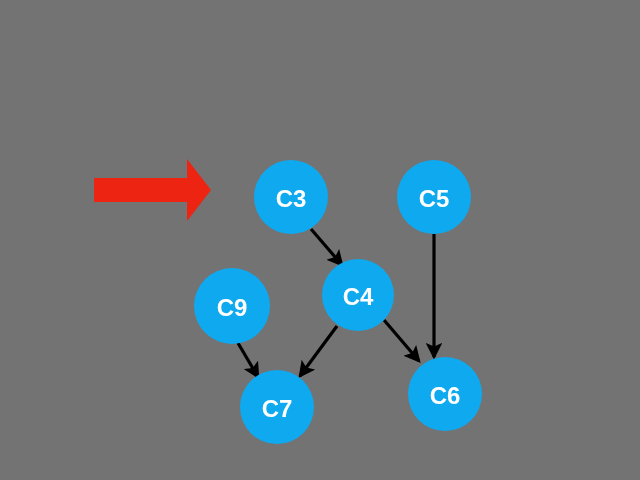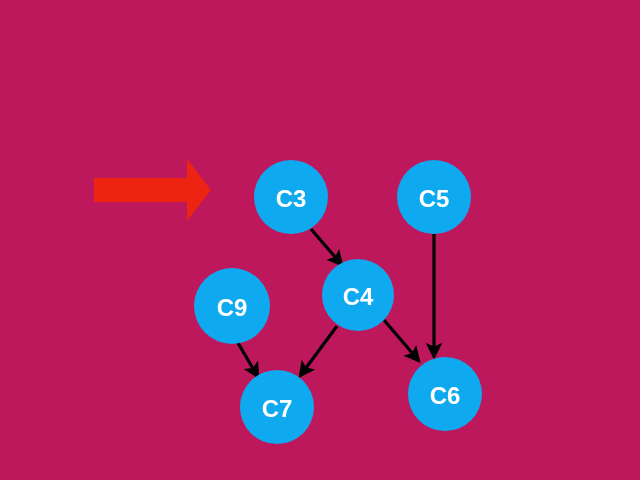--- a/index.html
+++ b/index.html
@@ -11,21 +11,21 @@
   body {
     width: 640px;
     height: 480px;
     overflow: hidden;
     font-family: "Liberation Sans", sans-serif;
   }
   #canvas-root {
     position: relative;
     width: 640px;
     height: 480px;
-    background: #be185d;
+    background: #737373;
   }
   #graph-svg {
     position: absolute;
     left: 0;
     top: 0;
     width: 640px;
     height: 480px;
     display: block;
   }
   .node-label {

